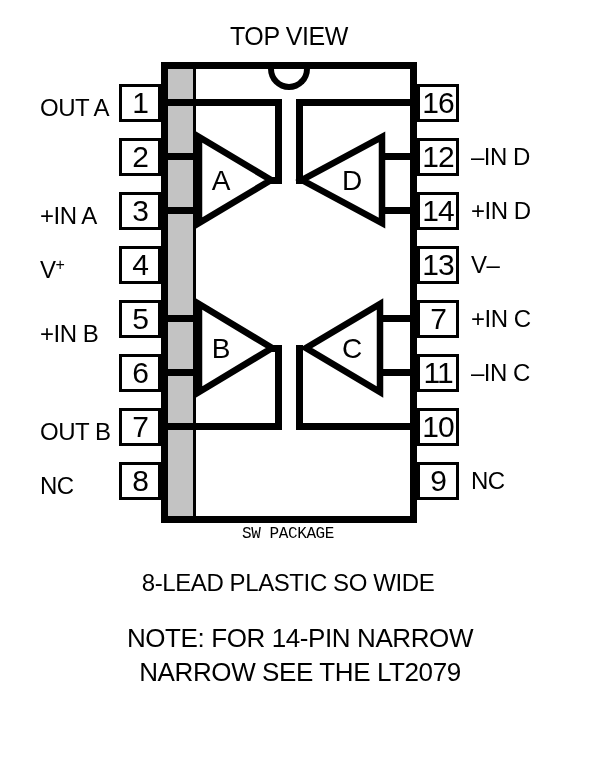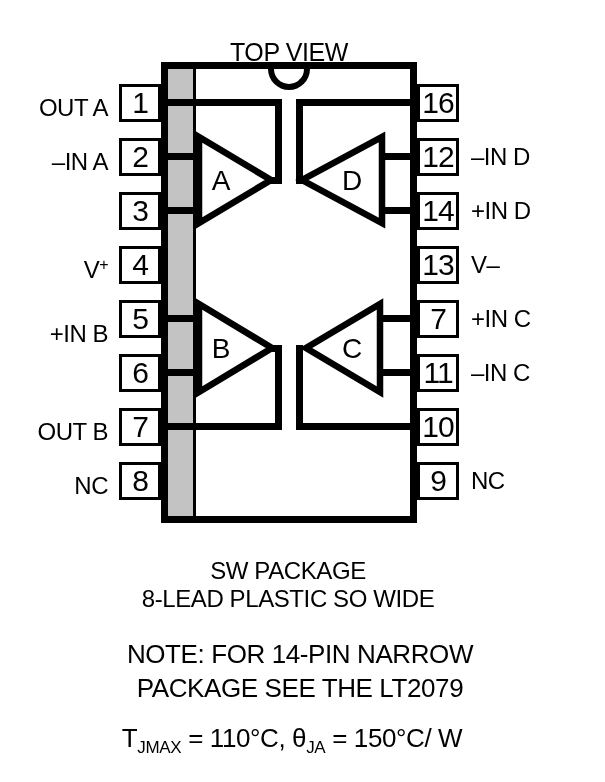--- a/index.html
+++ b/index.html
@@ -5,23 +5,23 @@
   html, body { margin: 0; padding: 0; background: #ffffff; }
   #stage {
     position: relative;
     width: 605px;
     height: 782px;
     background: #ffffff;
     font-family: "Liberation Sans", sans-serif;
     color: #000;
     overflow: hidden;
   }
-  .caption { position: absolute; text-align: center; letter-spacing: -0.4px; white-space: nowrap; margin-top: 16px; }
+  .caption { position: absolute; text-align: center; letter-spacing: -0.4px; white-space: nowrap; }
   #top-view-title { left: 161px; top: 22px; width: 256px; font-size: 25px; }
-  #pkg-line1 { left: 38px; top: 541px; width: 500px; font-size: 24px; }
+  #pkg-line1 { left: 38px; top: 525px; width: 500px; font-size: 16px; font-family: Liberation Mono, monospace; }
   #pkg-line2 { left: 38px; top: 569px; width: 500px; font-size: 24px; }
   #note-line1 { left: 50px; top: 623px; width: 500px; font-size: 26px; }
   #note-line2 { left: 50px; top: 657px; width: 500px; font-size: 26px; }
   #thermal { left: 42px; top: 707px; width: 500px; font-size: 26px; }
   #thermal .sub { font-size: 17px; vertical-align: -6px; letter-spacing: -0.3px; }
 
   #package-outline {
     position: absolute; left: 161px; top: 62px; width: 256px; height: 461px;
     border: 7px solid #000; box-sizing: border-box; background: #fff;
   }
@@ -38,21 +38,21 @@
 
   .pin-box {
     position: absolute; width: 42px; height: 38px;
     border: 3px solid #000; box-sizing: border-box; background: #fff;
     font-size: 30px; line-height: 31px; text-align: center; letter-spacing: -1px;
   }
   .pin-label {
     position: absolute; height: 28px; line-height: 28px;
     font-size: 24px; letter-spacing: -0.5px; white-space: nowrap;
   }
-  .pin-label.left { left: 0; width: 108px; text-align: right; }
+  .pin-label.left { left: 0; width: 108px; text-align: left; padding-left: 40px; }
   .pin-label.right { left: 471px; text-align: left; }
   .pin-label .sup { font-size: 16px; vertical-align: 8px; }
 
   #amps { position: absolute; left: 0; top: 0; pointer-events: none; }
   #amps polygon { fill: #fff; stroke: #000; stroke-width: 6.5; stroke-linejoin: miter; }
   #amps text { font-family: "Liberation Sans", sans-serif; font-size: 28px; fill: #000; text-anchor: middle; }
 </style>
 </head>
 <body>
 
@@ -109,32 +109,31 @@
   <div class="pin-box" style="left:417px;top:84px"><span>16</span></div>
   <div class="pin-box" style="left:417px;top:138px"><span>12</span></div>
   <div class="pin-box" style="left:417px;top:192px"><span>14</span></div>
   <div class="pin-box" style="left:417px;top:246px"><span>13</span></div>
   <div class="pin-box" style="left:417px;top:300px"><span>7</span></div>
   <div class="pin-box" style="left:417px;top:354px"><span>11</span></div>
   <div class="pin-box" style="left:417px;top:408px"><span>10</span></div>
   <div class="pin-box" style="left:417px;top:462px"><span>9</span></div>
 
   <div class="pin-label left" style="top:89px"><span>OUT A</span><span class="sup"></span></div>
-  <div class="pin-label left" style="top:143px"><span>–IN A</span><span class="sup"></span></div>
+  <div class="pin-label left" style="top:197px"><span>+IN A</span><span class="sup"></span></div>
   <div class="pin-label left" style="top:251px"><span>V</span><span class="sup">+</span></div>
   <div class="pin-label left" style="top:315px"><span>+IN B</span><span class="sup"></span></div>
   <div class="pin-label left" style="top:413px"><span>OUT B</span><span class="sup"></span></div>
   <div class="pin-label left" style="top:467px"><span>NC</span><span class="sup"></span></div>
 
   <div class="pin-label right" style="top:143px"><span>–IN D</span></div>
   <div class="pin-label right" style="top:197px"><span>+IN D</span></div>
   <div class="pin-label right" style="top:251px"><span>V–</span></div>
   <div class="pin-label right" style="top:305px"><span>+IN C</span></div>
   <div class="pin-label right" style="top:359px"><span>–IN C</span></div>
   <div class="pin-label right" style="top:467px"><span>NC</span></div>
 
   <div class="caption" id="pkg-line1">SW PACKAGE</div>
   <div class="caption" id="pkg-line2">8-LEAD PLASTIC SO WIDE</div>
   <div class="caption" id="note-line1">NOTE: FOR 14-PIN NARROW</div>
-  <div class="caption" id="note-line2">PACKAGE SEE THE LT2079</div>
-  <div class="caption" id="thermal"><span>T</span><span class="sub">JMAX</span><span> = 110°C, </span><span>θ</span><span class="sub">JA</span><span> = 150°C/ W</span></div>
+  <div class="caption" id="note-line2">NARROW SEE THE LT2079</div>
 
 </div>
 
 </body></html>

